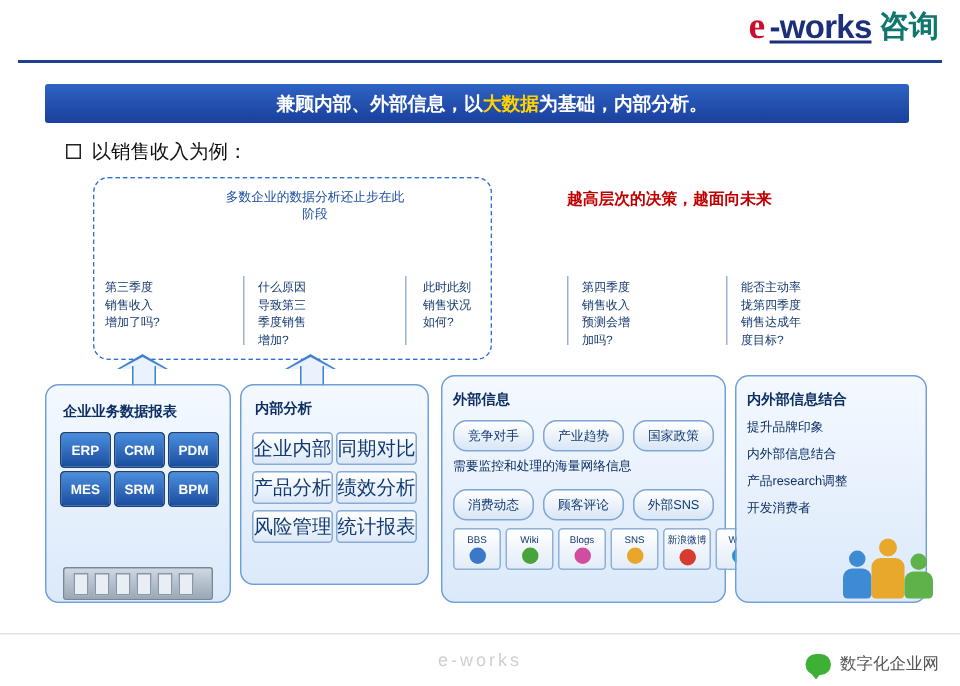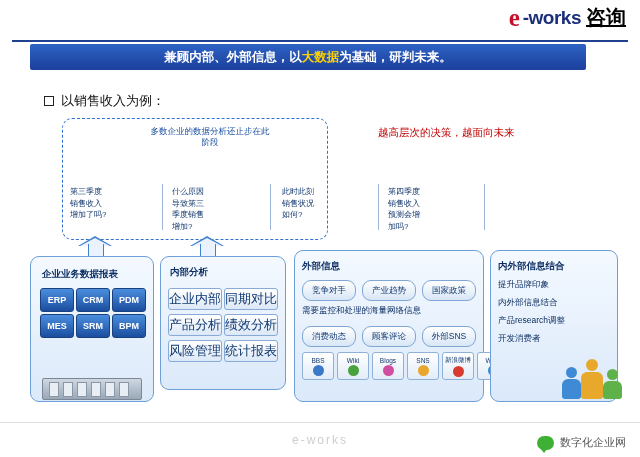--- a/index.html
+++ b/index.html
@@ -5,27 +5,27 @@
   html,body{margin:0;padding:0;}
   body{width:640px;height:457px;background:#ffffff;font-family:"Liberation Sans",sans-serif;overflow:hidden;}
   .page{position:relative;width:640px;height:457px;background:#fff;}
 
   
   .hdr{position:absolute;left:0;top:0;width:640px;height:44px;}
   .hdr-title{position:absolute;left:14px;top:6px;font-size:21px;font-weight:bold;color:#1a1a1a;letter-spacing:1px;}
   .hdr-rule{position:absolute;left:12px;top:40px;width:616px;height:2px;background:#1f3f8f;}
   .logo{position:absolute;right:14px;top:4px;display:flex;align-items:center;gap:3px;}
   .logo-e{font-size:25px;font-weight:bold;color:#c8102e;font-family:"Liberation Serif",serif;line-height:1;}
-  .logo-works{font-size:19px;font-weight:bold;color:#1b2f7a;letter-spacing:-0.5px;}
-  .logo-zx{font-size:20px;font-weight:bold;color:#000000;margin-left:2px;text-decoration:underline;}
-
-  
-  .banner{position:absolute;left:30px;top:44px;width:556px;height:26px;
+  .logo-works{font-size:22px;font-weight:bold;color:#1b2f7a;letter-spacing:-0.5px;text-decoration:underline;}
+  .logo-zx{font-size:20px;font-weight:bold;color:#0f766e;margin-left:2px;}
+
+  
+  .banner{position:absolute;left:30px;top:56px;width:556px;height:26px;
      background:linear-gradient(to bottom,#2e63c4,#1b3f9c);border-radius:2px;
-     display:flex;align-items:center;justify-content:center;}
+     display:flex;align-items:center;justify-content:center;padding-left:20px;}
   .banner span{font-size:12.5px;color:#fff;font-weight:bold;}
   .banner .hl{color:#ffd200;}
 
   
   .bullet{position:absolute;left:44px;top:92px;display:flex;align-items:center;gap:7px;}
   .bullet .sq{width:8px;height:8px;border:1.4px solid #222;}
   .bullet .tx{font-size:13px;color:#111;}
 
   
   .dashed{position:absolute;left:62px;top:118px;width:264px;height:120px;border:1.6px dashed #2f6fd0;border-radius:10px;}
@@ -36,21 +36,21 @@
   .chev{position:absolute;top:0;height:34px;display:flex;align-items:center;justify-content:center;}
   .chev .lbl{font-size:11.5px;font-weight:bold;position:relative;z-index:3;}
   .chev-blue .lbl{color:#ffffff;}
   .chev-grey .lbl{color:#222222;}
 
   .chev-body{position:absolute;left:0;top:0;width:100%;height:100%;
      clip-path:polygon(0 0, calc(100% - 13px) 0, 100% 50%, calc(100% - 13px) 100%, 0 100%, 13px 50%);}
   .chev-blue .chev-body{background:linear-gradient(to bottom,#5aa3e8,#1f63b8);border:1px solid #1a4f9c;}
   .chev-grey .chev-body{background:linear-gradient(to bottom,#fdfdfd,#d8dde4);border:1px solid #b3bcc6;}
 
-  .topnote{position:absolute;left:378px;top:126px;font-size:10.5px;font-weight:normal;color:#c00000;}
+  .topnote{position:absolute;left:378px;top:126px;font-size:10.5px;font-weight:bold;color:#c00000;}
 
   
   .qbox{position:absolute;font-size:8px;color:#14396f;line-height:1.45;}
   .qsep{position:absolute;width:1px;background:#9bb4d6;}
 
   
   .panel{position:absolute;border:1px solid #6f9fd8;border-radius:9px;background:linear-gradient(to bottom,#f4f9ff,#dbe9fa);}
   .panel-title{position:absolute;font-size:9.5px;color:#0d2f63;font-weight:bold;}
 
   .tile{position:absolute;display:flex;align-items:center;justify-content:center;
@@ -104,21 +104,21 @@
       <span class="logo-e">e</span>
       <span class="logo-works">-works</span>
       <span class="logo-zx">咨询</span>
     </div>
     <div class="hdr-rule"></div>
   </div>
 
   <div class="banner">
     <span>兼顾内部、外部信息，以</span>
     <span class="hl">大数据</span>
-    <span>为基础，研判未来。</span>
+    <span>为基础，内部分析。</span>
   </div>
 
   <div class="bullet">
     <span class="sq"></span>
     <span class="tx">以销售收入为例：</span>
   </div>
 
   <div class="dashed"></div>
   <div class="dashed-note">多数企业的数据分析还止步在此阶段</div>
   <div class="topnote">越高层次的决策，越面向未来</div>
@@ -131,20 +131,24 @@
 销售状况
 如何?</div>
   <div class="qbox" style="left:172px;top:186px;width:80px;white-space:pre-line;">什么原因
 导致第三
 季度销售
 增加?</div>
   <div class="qbox" style="left:388px;top:186px;width:80px;white-space:pre-line;">第四季度
 销售收入
 预测会增
 加吗?</div>
+  <div class="qbox" style="left:494px;top:186px;width:88px;white-space:pre-line;">能否主动率
+拢第四季度
+销售达成年
+度目标?</div>
 
   <div class="qsep" style="left:162px;top:184px;height:46px;"></div>
   <div class="qsep" style="left:270px;top:184px;height:46px;"></div>
   <div class="qsep" style="left:378px;top:184px;height:46px;"></div>
   <div class="qsep" style="left:484px;top:184px;height:46px;"></div>
 
   <div class="uparrow" style="left:78px;top:236px;">
     <div class="head"></div>
     <div class="head-in"></div>
     <div class="stem"></div>

